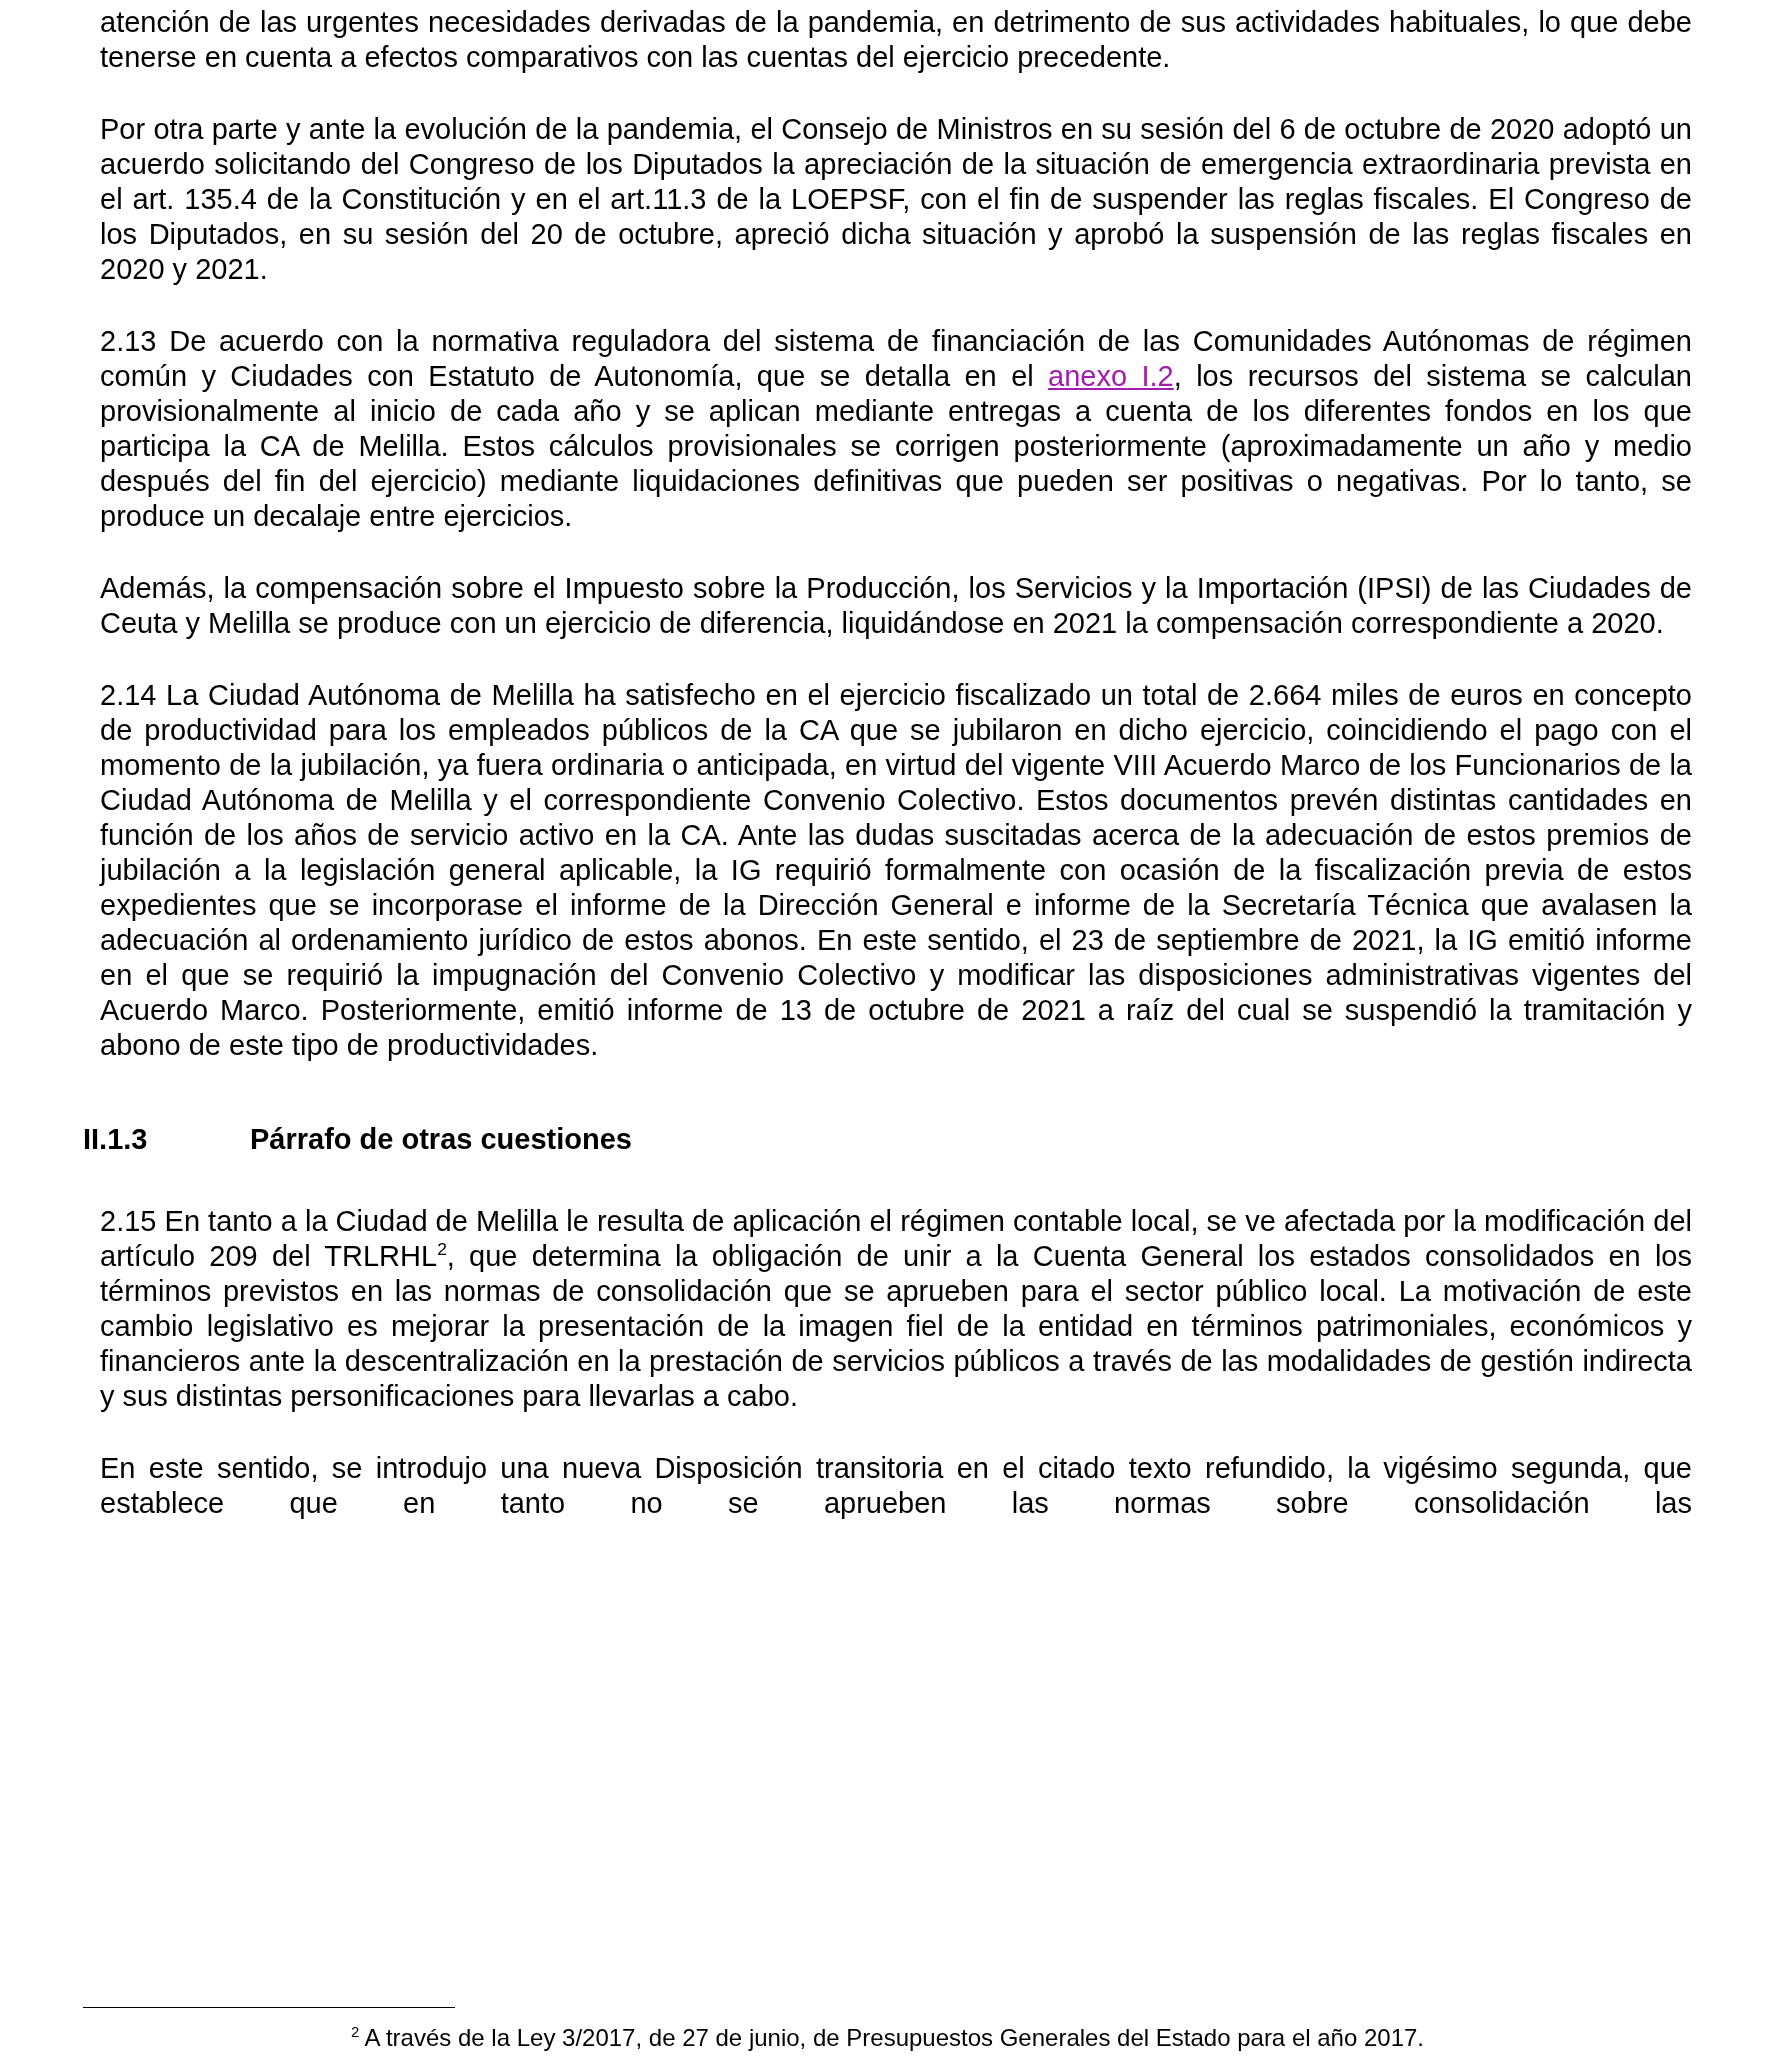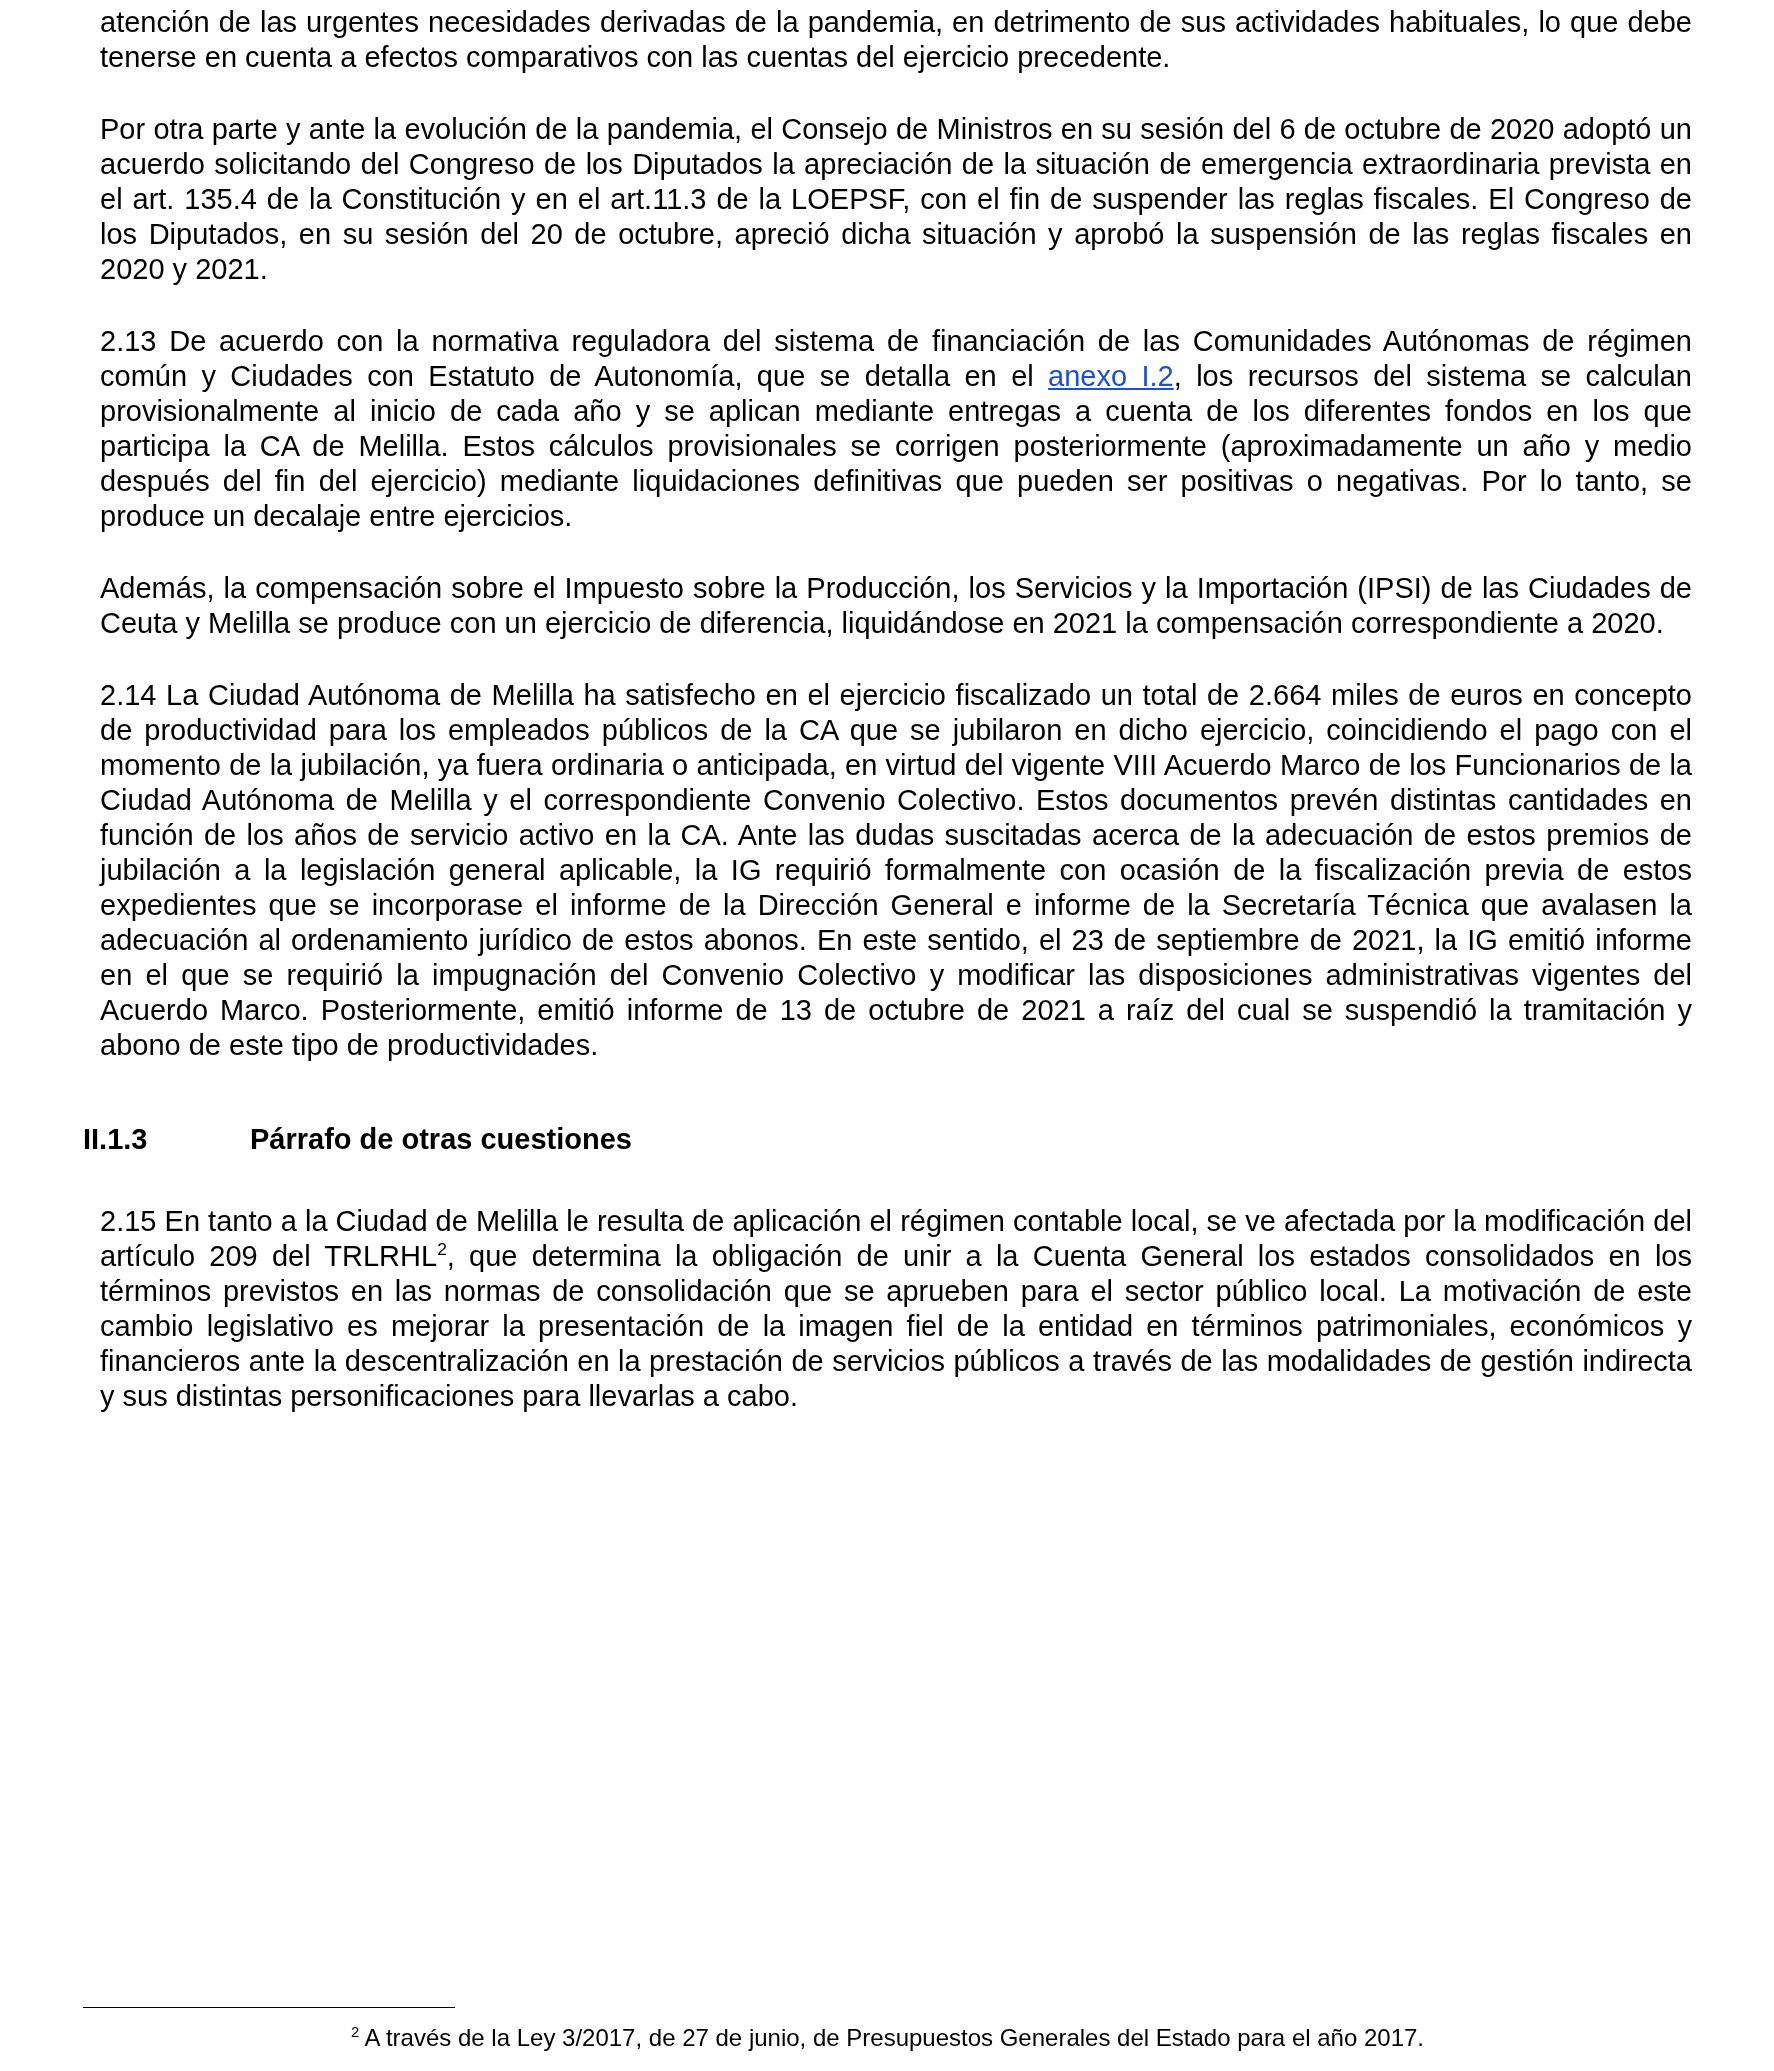--- a/index.html
+++ b/index.html
@@ -36,21 +36,21 @@
   }
   .para b {
     font-weight: normal;
   }
   .para sup {
     font-size: 60%;
     line-height: 0;
     vertical-align: super;
   }
   a.doclink {
-    color: #1d4ed8;
+    color: #a21caf;
     text-decoration: underline;
     cursor: pointer;
   }
   h2.heading {
     font-size: 29px;
     line-height: 35px;
     font-weight: bold;
     margin: 59px 0 47px 0;
     text-align: left;
   }
@@ -86,20 +86,21 @@
 
 <div class="page">
   <div class="doc-body">
       <p class="para"><span>atención de las urgentes necesidades derivadas de la pandemia, en detrimento de sus actividades habituales, lo que debe tenerse en cuenta a efectos comparativos con las cuentas del ejercicio precedente.</span></p>
       <p class="para"><span>Por otra parte y ante la evolución de la pandemia, el Consejo de Ministros en su sesión del 6 de octubre de 2020 adoptó un acuerdo solicitando del Congreso de los Diputados la apreciación de la situación de emergencia extraordinaria prevista en el art. 135.4 de la Constitución y en el art.11.3 de la LOEPSF, con el fin de suspender las reglas fiscales. El Congreso de los Diputados, en su sesión del 20 de octubre, apreció dicha situación y aprobó la suspensión de las reglas fiscales en 2020 y 2021.</span></p>
       <p class="para"><b>2.13</b><span> De acuerdo con la normativa reguladora del sistema de financiación de las Comunidades Autónomas de régimen común y Ciudades con Estatuto de Autonomía, que se detalla en el </span><a class="doclink" href="#">anexo I.2</a><span>, los recursos del sistema se calculan provisionalmente al inicio de cada año y se aplican mediante entregas a cuenta de los diferentes fondos en los que participa la CA de Melilla. Estos cálculos provisionales se corrigen posteriormente (aproximadamente un año y medio después del fin del ejercicio) mediante liquidaciones definitivas que pueden ser positivas o negativas. Por lo tanto, se produce un decalaje entre ejercicios.</span></p>
       <p class="para"><span>Además, la compensación sobre el Impuesto sobre la Producción, los Servicios y la Importación (IPSI) de las Ciudades de Ceuta y Melilla se produce con un ejercicio de diferencia, liquidándose en 2021 la compensación correspondiente a 2020.</span></p>
       <p class="para"><b>2.14</b><span> La Ciudad Autónoma de Melilla ha satisfecho en el ejercicio fiscalizado un total de 2.664 miles de euros en concepto de productividad para los empleados públicos de la CA que se jubilaron en dicho ejercicio, coincidiendo el pago con el momento de la jubilación, ya fuera ordinaria o anticipada, en virtud del vigente VIII Acuerdo Marco de los Funcionarios de la Ciudad Autónoma de Melilla y el correspondiente Convenio Colectivo. Estos documentos prevén distintas cantidades en función de los años de servicio activo en la CA. Ante las dudas suscitadas acerca de la adecuación de estos premios de jubilación a la legislación general aplicable, la IG requirió formalmente con ocasión de la fiscalización previa de estos expedientes que se incorporase el informe de la Dirección General e informe de la Secretaría Técnica que avalasen la adecuación al ordenamiento jurídico de estos abonos. En este sentido, el 23 de septiembre de 2021, la IG emitió informe en el que se requirió la impugnación del Convenio Colectivo y modificar las disposiciones administrativas vigentes del Acuerdo Marco. Posteriormente, emitió informe de 13 de octubre de 2021 a raíz del cual se suspendió la tramitación y abono de este tipo de productividades.</span></p>
       <h2 class="heading"><span class="h-num">II.1.3</span><span>Párrafo de otras cuestiones</span></h2>
       <p class="para"><b>2.15</b><span> En tanto a la Ciudad de Melilla le resulta de aplicación el régimen contable local, se ve afectada por la modificación del artículo 209 del TRLRHL</span><sup>2</sup><span>, que determina la obligación de unir a la Cuenta General los estados consolidados en los términos previstos en las normas de consolidación que se aprueben para el sector público local. La motivación de este cambio legislativo es mejorar la presentación de la imagen fiel de la entidad en términos patrimoniales, económicos y financieros ante la descentralización en la prestación de servicios públicos a través de las modalidades de gestión indirecta y sus distintas personificaciones para llevarlas a cabo.</span></p>
+      <p class="para cont"><span>En este sentido, se introdujo una nueva Disposición transitoria en el citado texto refundido, la vigésimo segunda, que establece que en tanto no se aprueben las normas sobre consolidación las</span></p>
     </div>
 
   <div class="footnote-area">
     <div class="footnote-rule"></div>
     <p class="footnote"><sup>2</sup><span> A través de la Ley 3/2017, de 27 de junio, de Presupuestos Generales del Estado para el año 2017.</span></p>
   </div>
 </div>
 
 
 </body></html>

